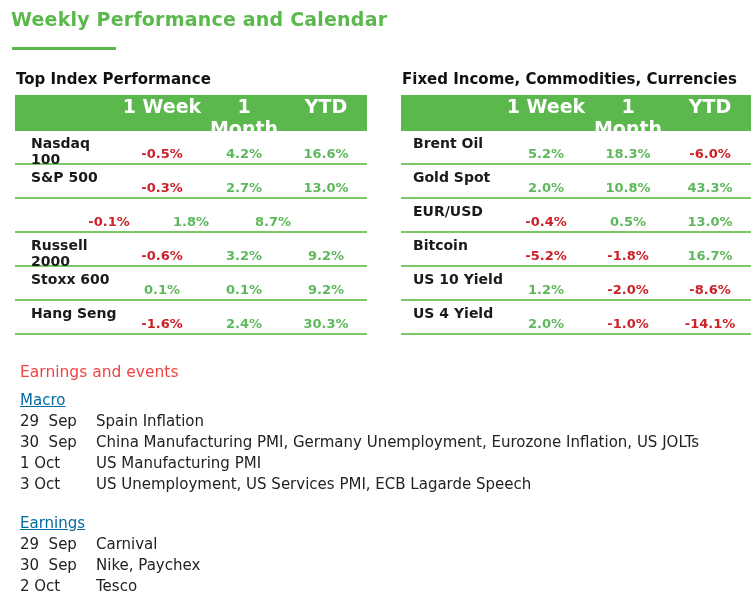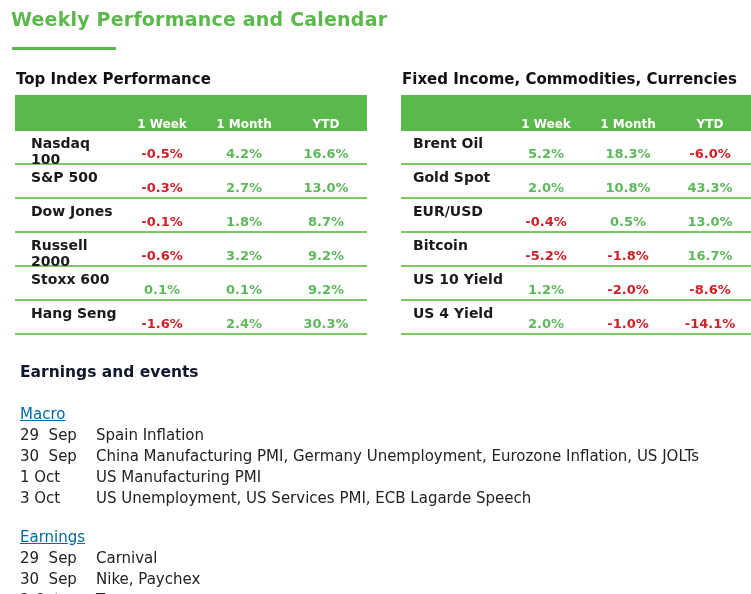--- a/index.html
+++ b/index.html
@@ -30,23 +30,23 @@
     display:flex;align-items:flex-start;
     margin-top:20px;padding-left:15px;
   }
   .perf-table{width:354px;}
   .perf-table.right{width:352px;margin-left:34px;}
   .table-title{
     margin:0 0 7px 1px;
     font-size:15px;font-weight:bold;color:#111;
   }
   .thead{
-    display:flex;align-items:flex-end;height:36px;
+    display:flex;align-items:flex-start;height:36px;
     background:var(--green);color:var(--header-text);
-    font-weight:bold;font-size:12px;
+    font-weight:bold;font-size:19px;
   }
   .thead .name-col{flex:1;}
   .thead .col{width:82px;text-align:center;}
   .prow{
     display:flex;height:34px;
     border-bottom:2px solid var(--line-green);
     justify-content:center;
   }
   .rname{
     flex:1;padding:4px 0 0 16px;
@@ -54,21 +54,21 @@
   }
   .perf-table.right .rname{padding-left:12px;}
   .val{
     width:82px;text-align:center;align-self:flex-end;
     padding-bottom:2px;font-weight:bold;font-size:13px;
   }
   .val.pos{color:var(--pos);}
   .val.neg{color:var(--neg);}
   .events{margin:28px 0 0 20px;font-size:15px;}
   .events-title{
-    margin:0 0 23px 0;font-size:15.5px;font-weight:bold;color:#0f172a;
+    margin:0 0 9px 0;font-size:15.5px;font-weight:normal;color:#ef4444;
   }
   .evt-section{margin:0;}
   .evt-section + .evt-section{margin-top:18px;}
   .evt-section-title{
     text-decoration:underline;line-height:21px;color:#0369a1;
   }
   .evt-row{display:flex;line-height:21px;color:#222;}
   .evt-date{width:76px;white-space:pre;}
   .evt-text{white-space:nowrap;}
 </style>
@@ -95,21 +95,20 @@
           <span class="val pos">4.2%</span>
           <span class="val pos">16.6%</span>
         </div>
         <div class="prow">
           <span class="rname">S&amp;P 500</span>
           <span class="val neg">-0.3%</span>
           <span class="val pos">2.7%</span>
           <span class="val pos">13.0%</span>
         </div>
         <div class="prow">
-          <span class="rname">Dow Jones</span>
           <span class="val neg">-0.1%</span>
           <span class="val pos">1.8%</span>
           <span class="val pos">8.7%</span>
         </div>
         <div class="prow">
           <span class="rname">Russell 2000</span>
           <span class="val neg">-0.6%</span>
           <span class="val pos">3.2%</span>
           <span class="val pos">9.2%</span>
         </div>

